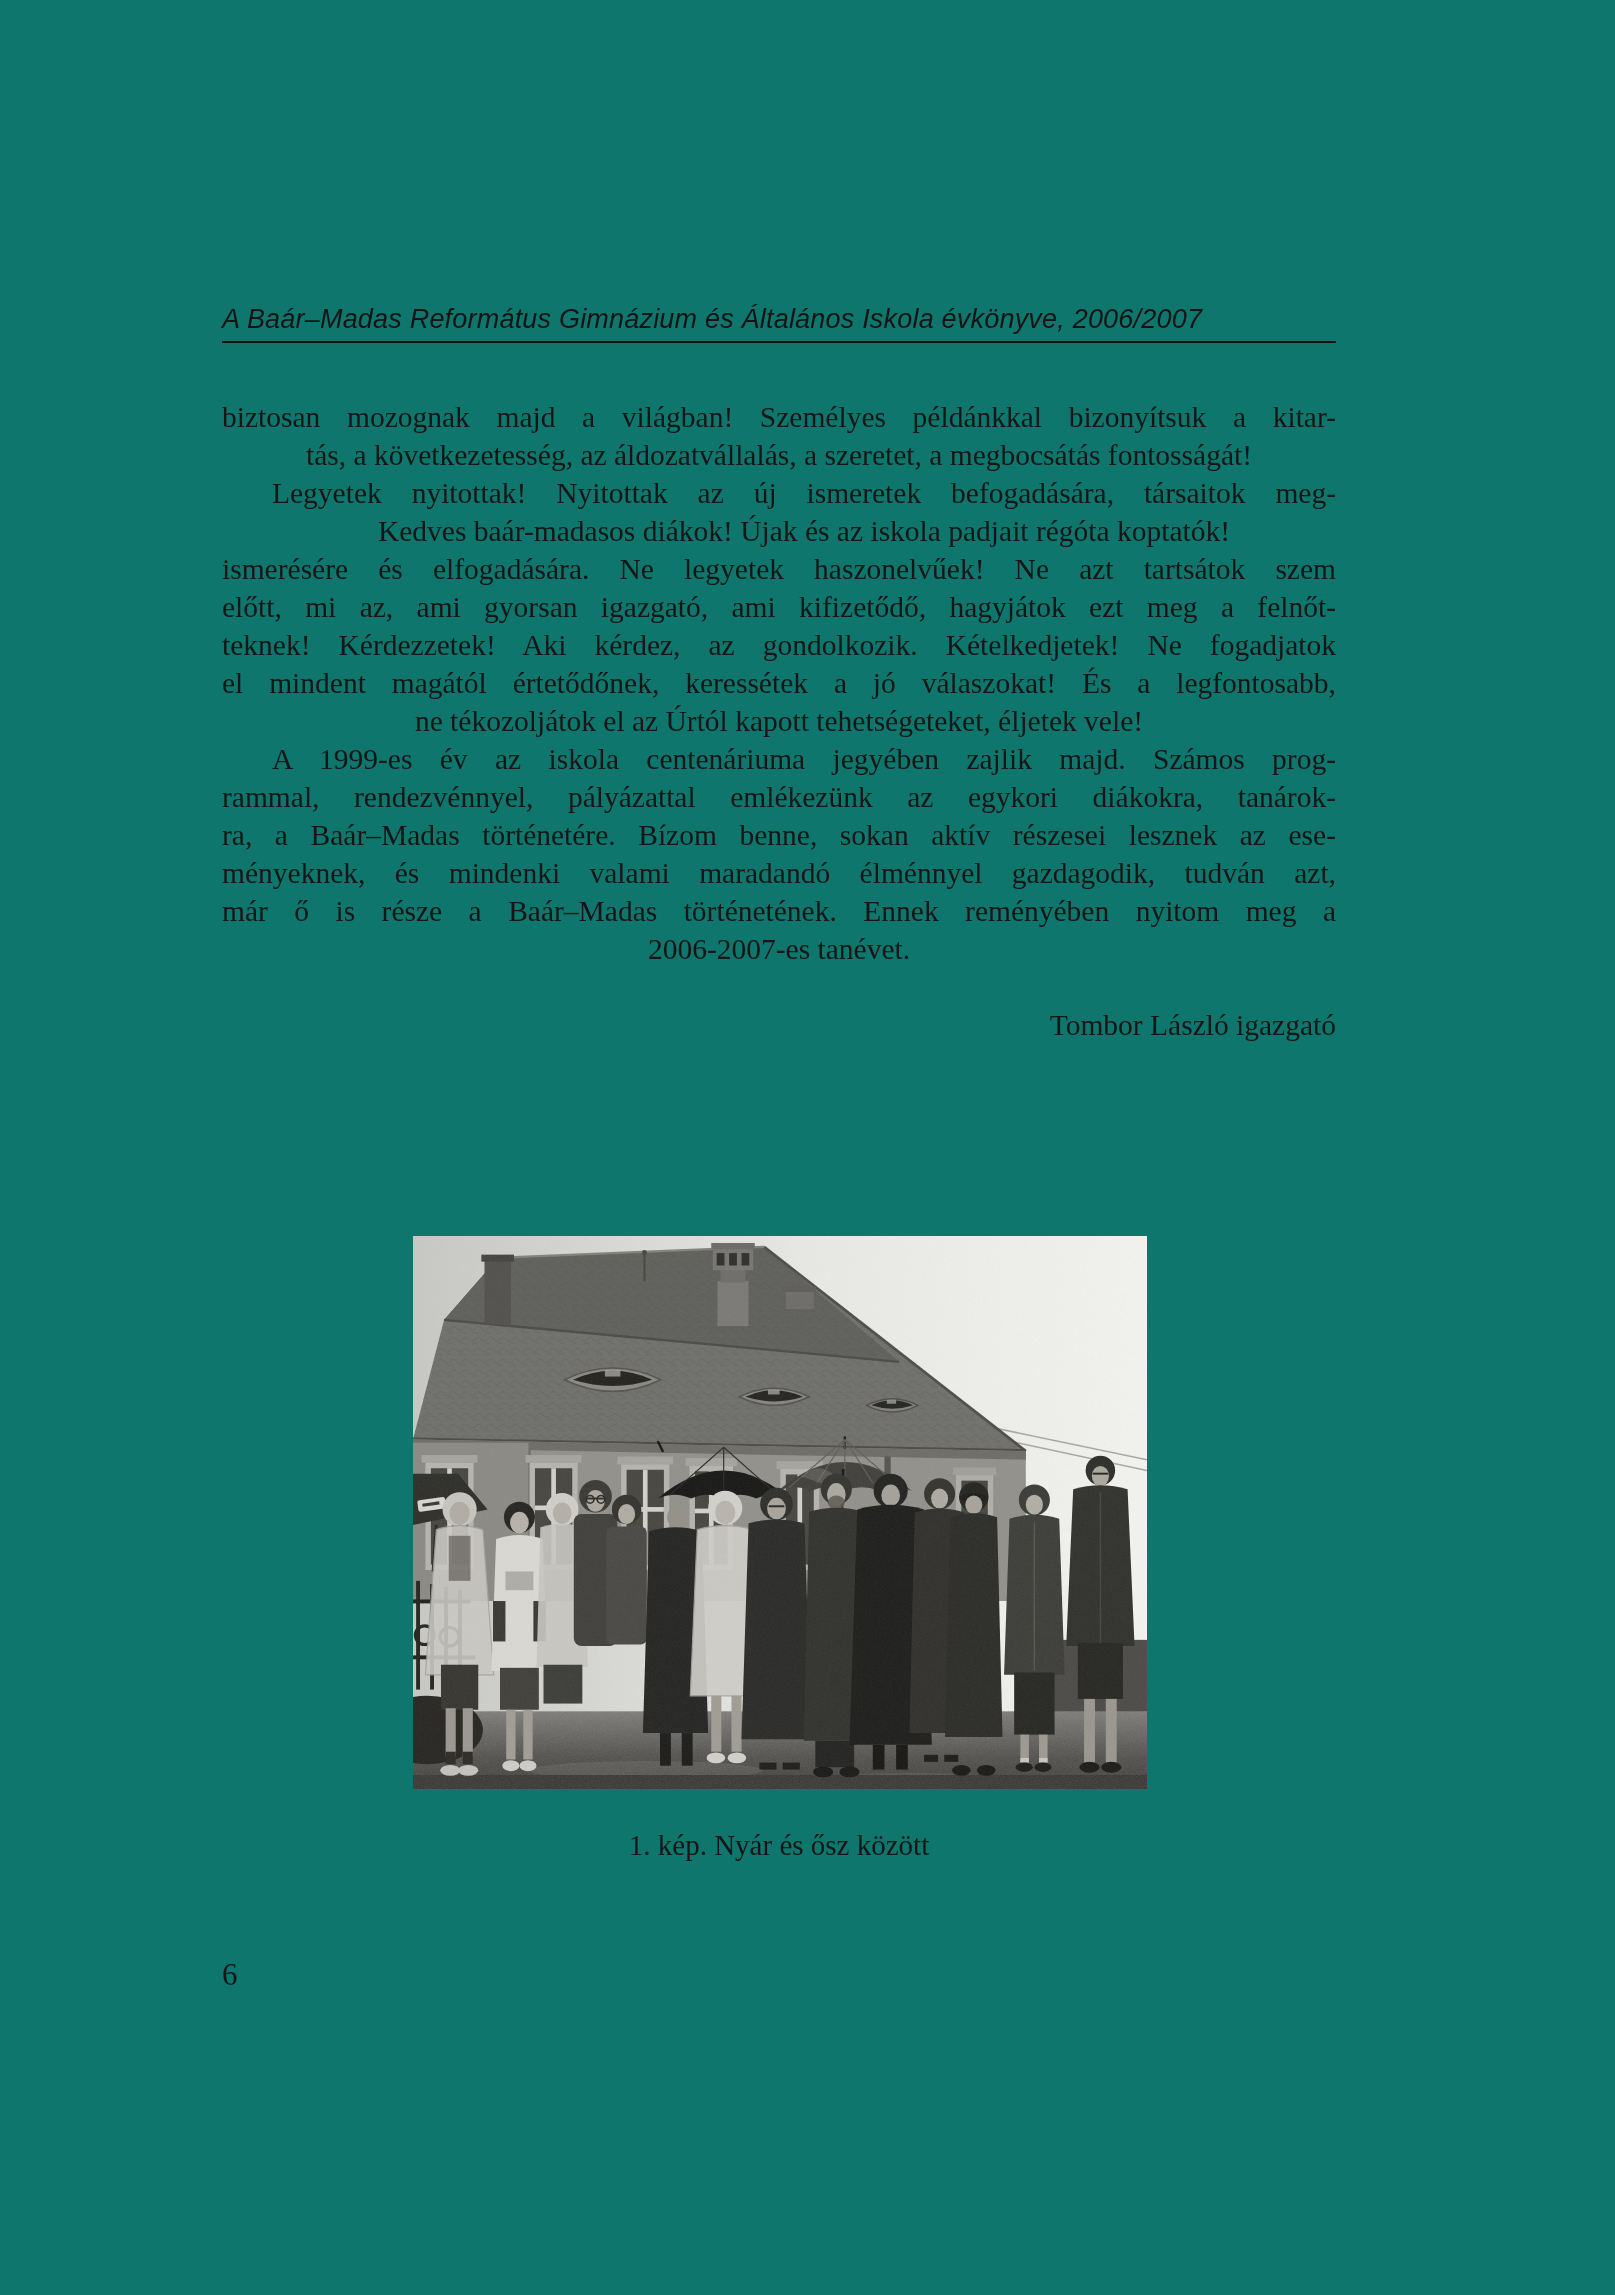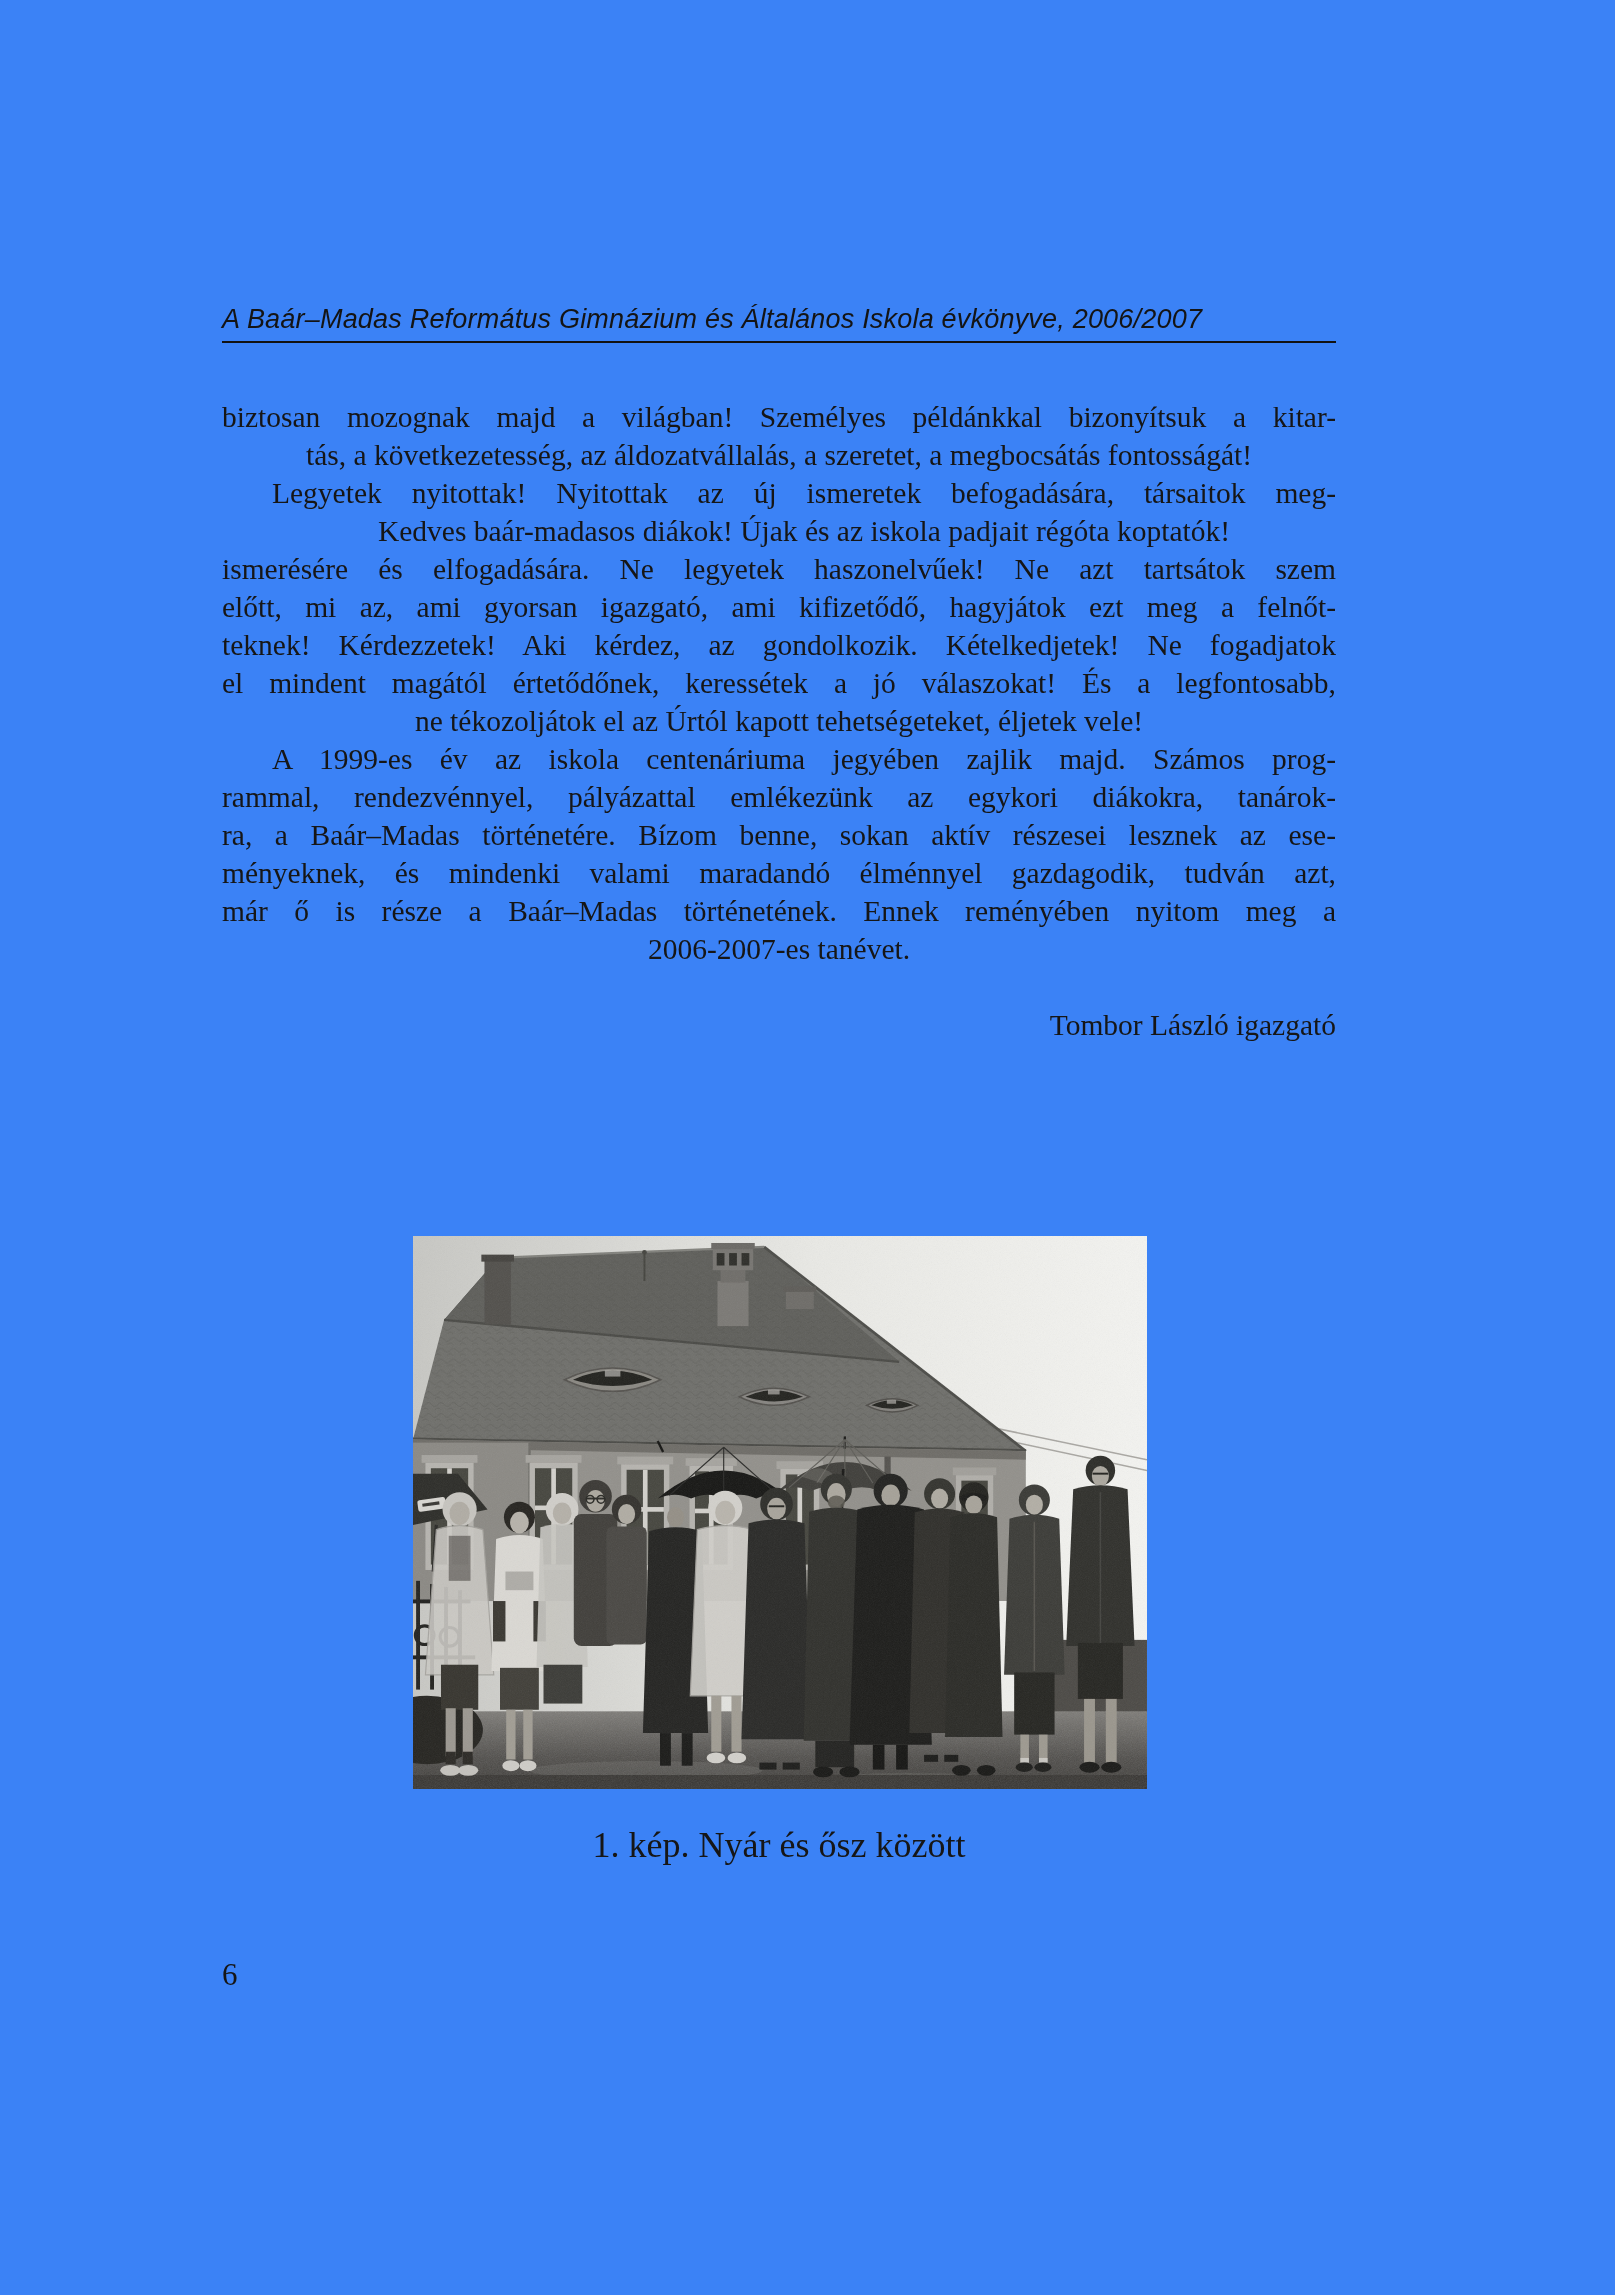--- a/index.html
+++ b/index.html
@@ -1,17 +1,17 @@
 <!DOCTYPE html>
 <html style="font-size:12.4px"><head>
 <meta charset="utf-8">
 <style>
   html,body { margin:0; padding:0; background:#ffffff; }
   .page {
-    position:relative; width:1616px; height:2295px; background:#3b82f6;
+    position:relative; width:1616px; height:2295px; background:#0f766e;
     color:#1a1a1a; overflow:hidden;
     font-family:"Liberation Serif", serif;
   }
   .header-title {
     position:absolute; left:222px; top:302px; width:1114px;
     font-family:"Liberation Sans", sans-serif;
     font-style:italic; font-size:27px; line-height:34px; letter-spacing:0.2px;
     color:#141414; white-space:nowrap;
   }
   .header-rule {
@@ -30,21 +30,21 @@
     position:absolute; left:222px; top:1007px; width:1114px; text-align:right;
     font-size:29.5px; line-height:36px; color:#161616;
   }
   .photo {
     position:absolute; left:413px; top:1236px; width:734px; height:553px;
     overflow:hidden; background:#dcdcd8;
   }
   .photo svg { display:block; }
   .caption {
     position:absolute; left:222px; top:1827px; width:1114px; text-align:center;
-    font-size:36px; line-height:36px; color:#161616;
+    font-size:29px; line-height:36px; color:#161616;
   }
   .pageno {
     position:absolute; left:222px; top:1957px;
     font-size:31px; line-height:36px; color:#161616;
   }
 </style>
 </head>
 <body>
 
 <div class="page">

